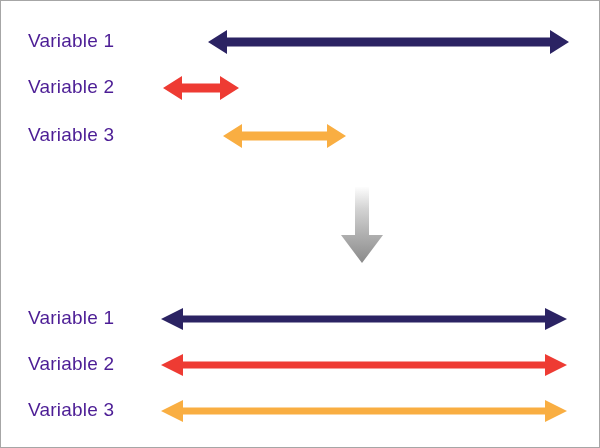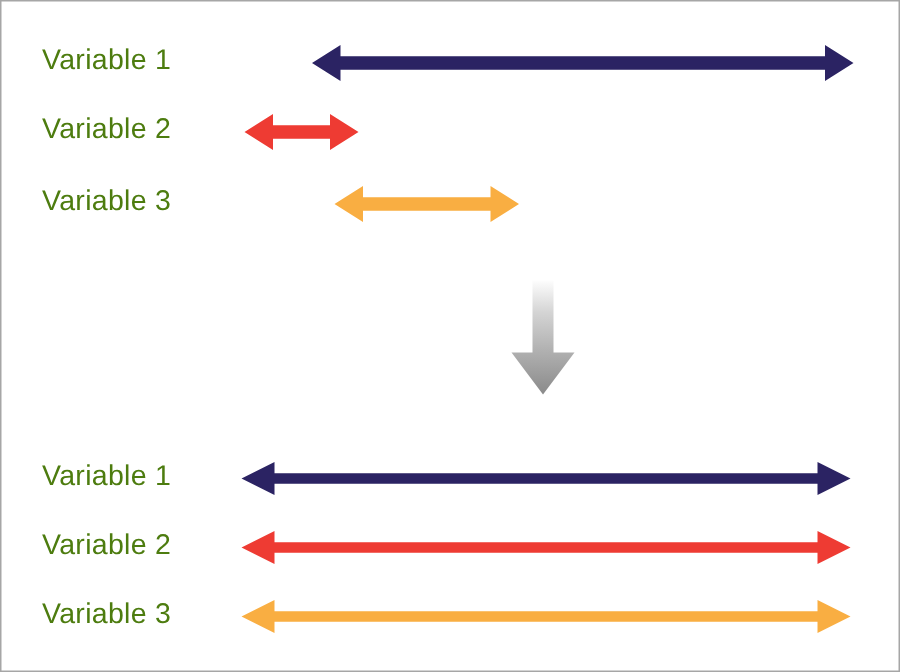--- a/index.html
+++ b/index.html
@@ -18,21 +18,21 @@
     box-sizing: border-box;
     background: #ffffff;
     border: 1px solid #a6a6a6;
     overflow: hidden;
   }
   .var-label {
     position: absolute;
     font-family: "Liberation Sans", sans-serif;
     font-size: 19px;
     font-weight: 400;
-    color: #4d7c0f;
+    color: #4c1d95;
     letter-spacing: 0.2px;
     white-space: nowrap;
     line-height: 1;
     text-align: right;
   }
   .arrow-svg {
     position: absolute;
     display: block;
     overflow: visible;
   }

